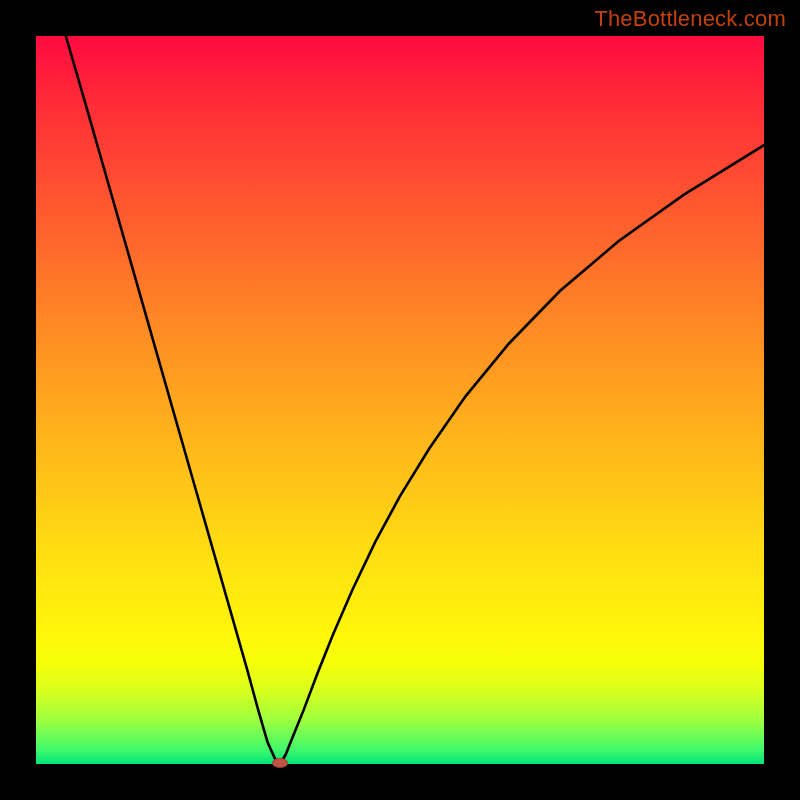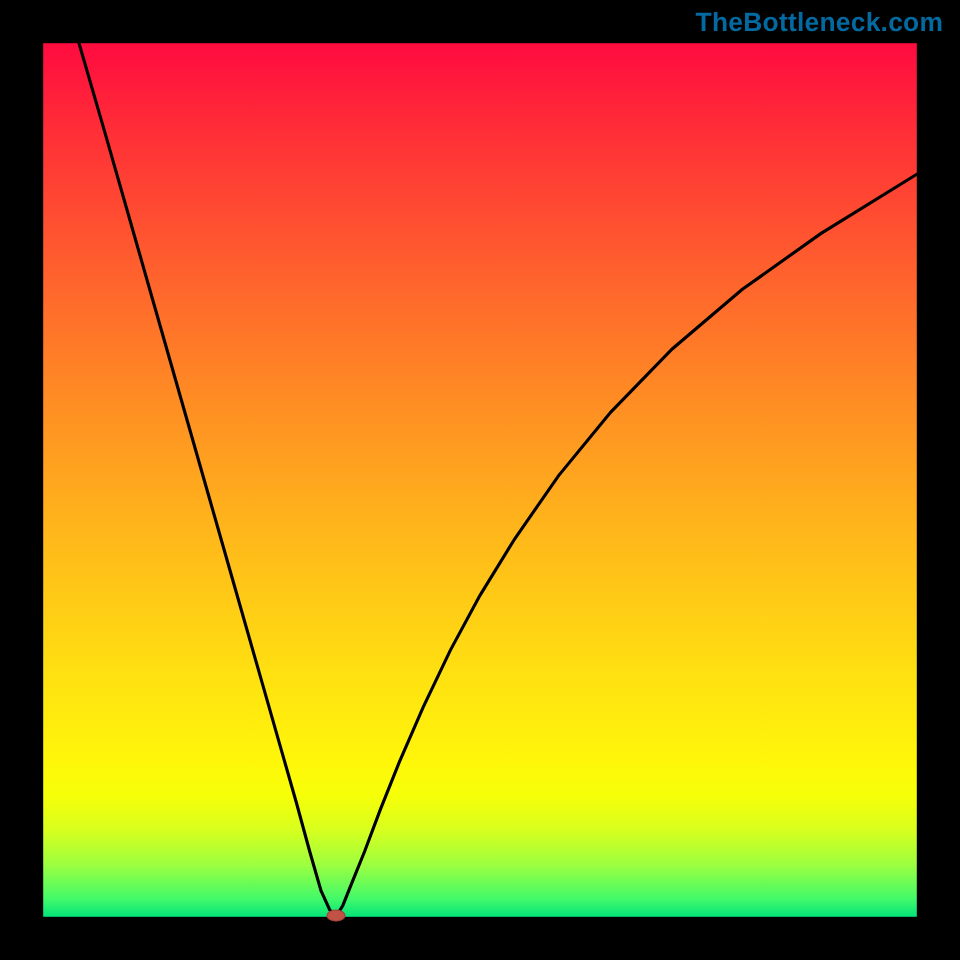--- a/index.html
+++ b/index.html
@@ -37,24 +37,24 @@
       #d8ff1e 90%,
       #9dff3f 94%,
       #41f96a 98%,
       #03e37a 100%
     );
   }
   .watermark {
     position: absolute;
     top: 6px;
     right: 14px;
-    color: #0369a1;
+    color: #c2410c;
     font-size: 22px;
     letter-spacing: 0.2px;
-    font-weight: 700;
+    font-weight: 400;
     user-select: none;
   }
   svg.curve {
     position: absolute;
     inset: 0;
     width: 100%;
     height: 100%;
     overflow: visible;
   }
   .marker {

